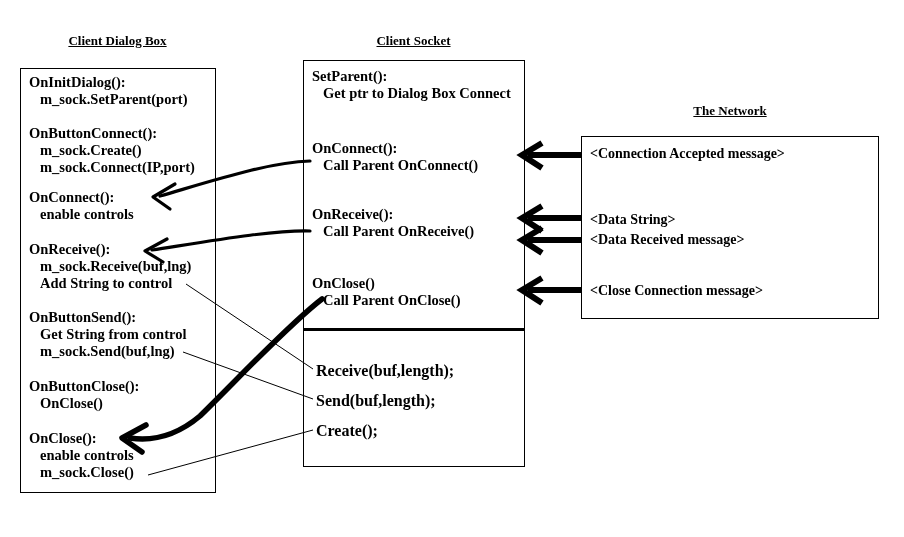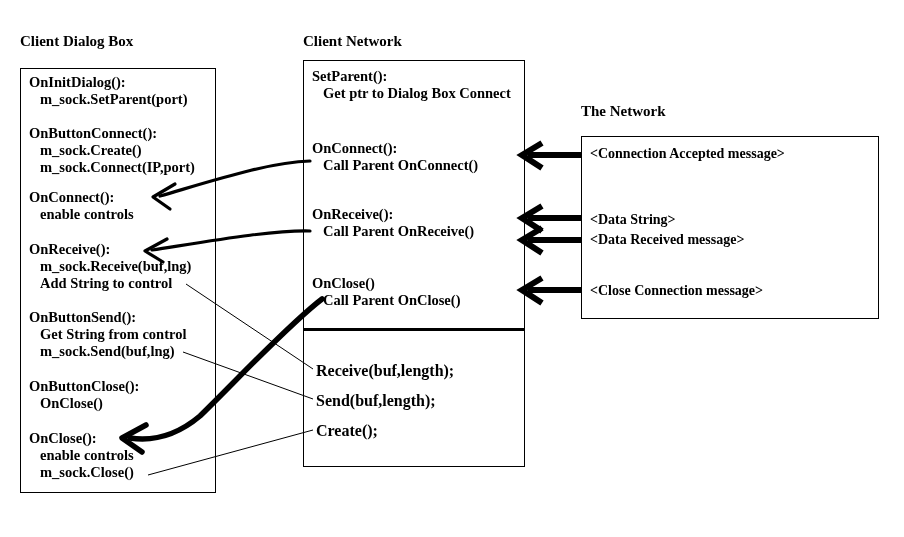--- a/index.html
+++ b/index.html
@@ -11,23 +11,25 @@
     position: relative;
     width: 904px;
     height: 537px;
     background: #ffffff;
     font-family: "Liberation Serif", "DejaVu Serif", serif;
     overflow: hidden;
   }
   .title {
     position: absolute;
     font-weight: bold;
-    font-size: 15px;
+    font-size: 13px;
     color: #000000;
     white-space: nowrap;
+    text-align: center;
+    text-decoration: underline;
   }
   .box {
     position: absolute;
     border: 1px solid #000000;
     background: transparent;
     box-sizing: border-box;
   }
   .divider {
     position: absolute;
     background: #000000;
@@ -63,21 +65,21 @@
     pointer-events: none;
   }
 </style>
 </head>
 <body>
 
 <div id="canvas">
 
   <div class="title" style="left:20px; top:33px; width:195px;">Client Dialog Box</div>
 
-  <div class="title" style="left:303px; top:33px; width:221px;">Client Network</div>
+  <div class="title" style="left:303px; top:33px; width:221px;">Client Socket</div>
 
   <div class="title" style="left:581px; top:103px; width:298px;">The Network</div>
 
   <div class="box" style="left:20px; top:68px; width:196px; height:425px;"></div>
 
   <div class="box" style="left:303px; top:60px; width:222px; height:407px;"></div>
 
   <div class="divider" style="left:304px; top:328px; width:220px; height:3px;"></div>
 
   <div class="box" style="left:581px; top:136px; width:298px; height:183px;"></div>

